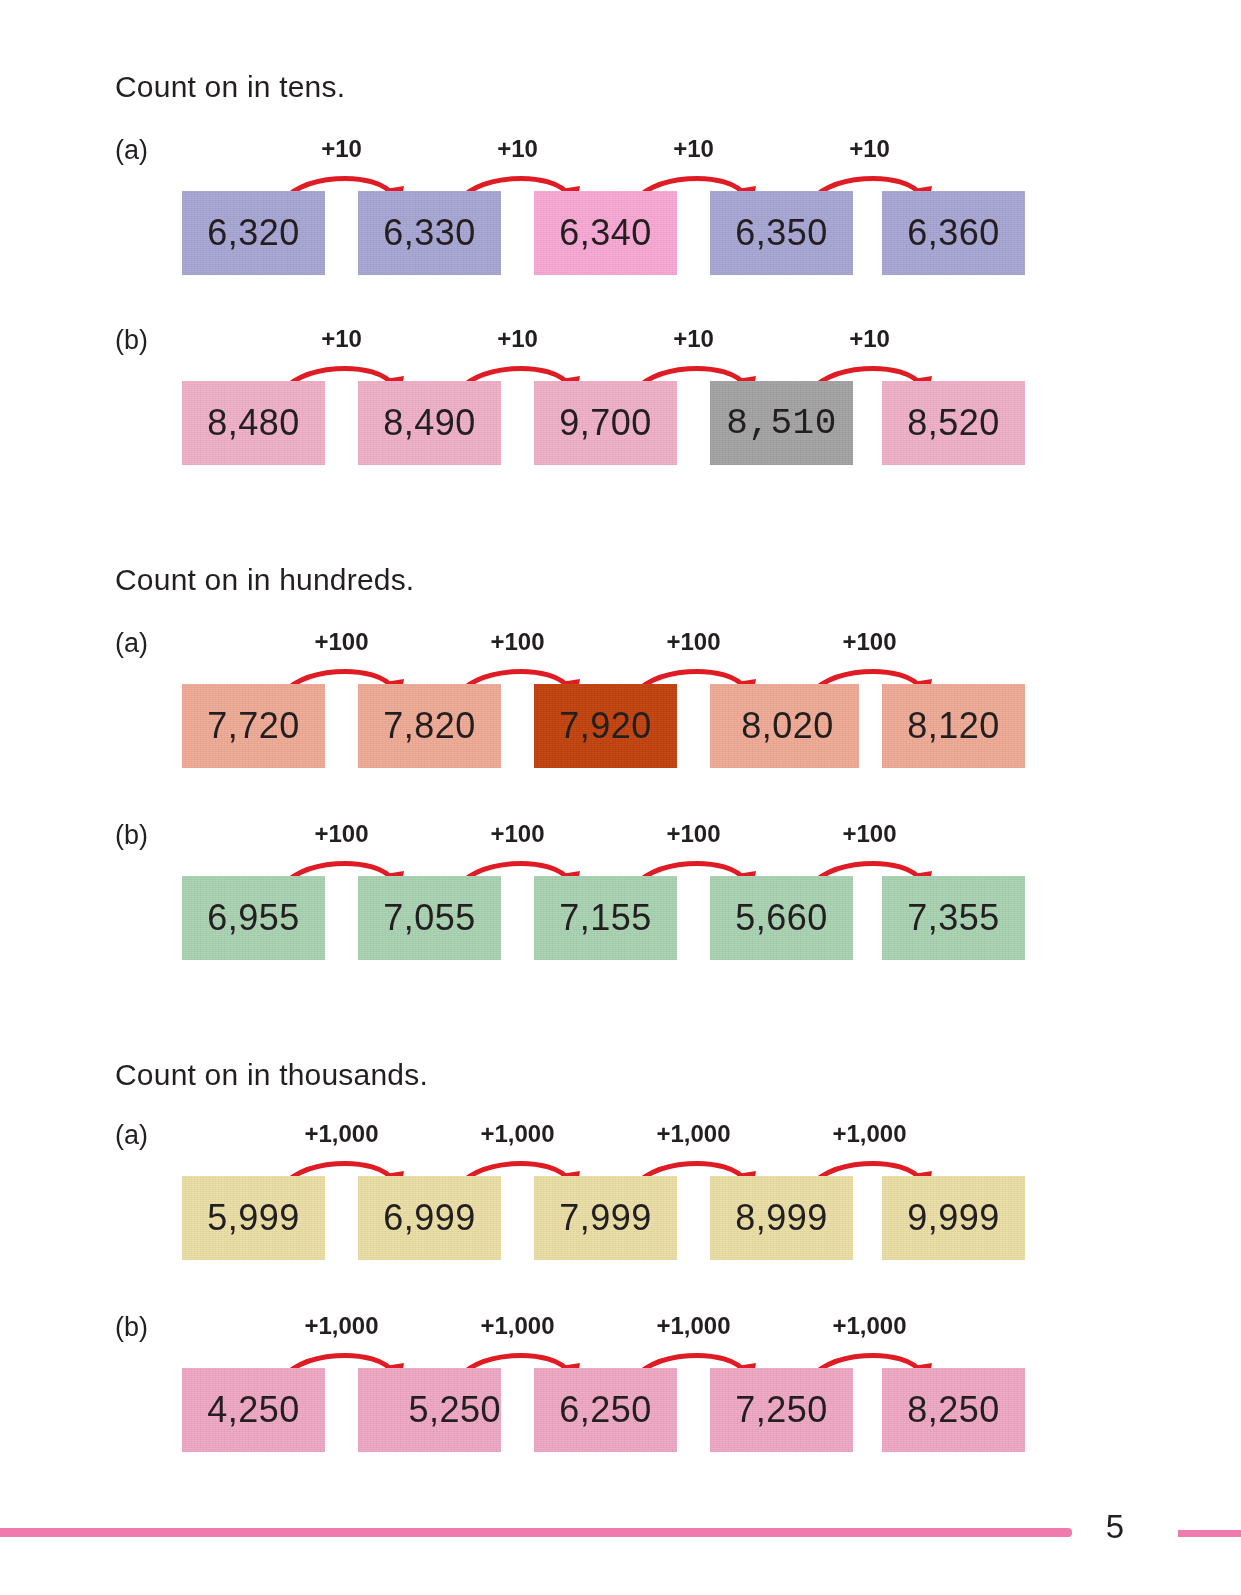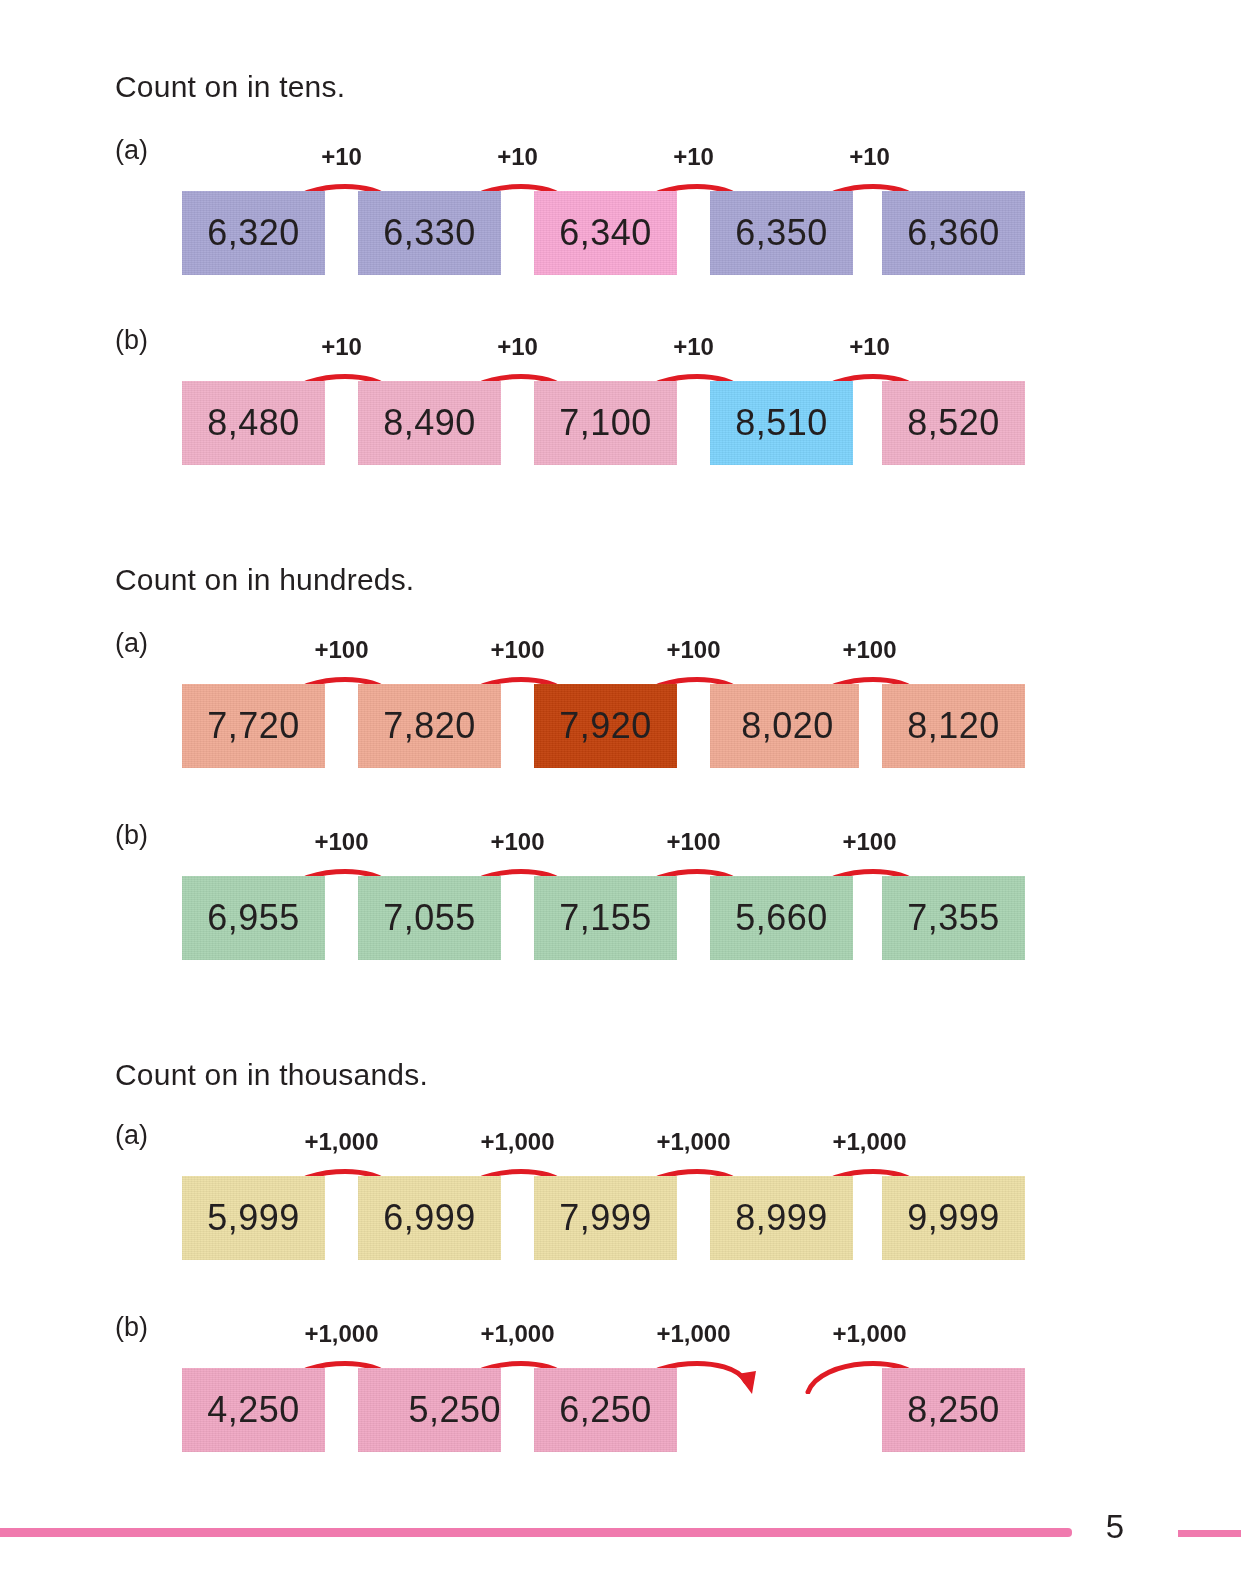--- a/index.html
+++ b/index.html
@@ -89,21 +89,21 @@
 
   .box-0 { left: 0px; }
   .box-1 { left: 176px; }
   .box-2 { left: 352px; }
   .box-3 { left: 528px; }
   .box-4 { left: 700px; }
 
   
   .arrow-group {
     position: absolute;
-    top: 12px;
+    top: 4px;
     width: 135px;
     height: 70px;
   }
   .arrow-0 { left: 92px; }
   .arrow-1 { left: 268px; }
   .arrow-2 { left: 444px; }
   .arrow-3 { left: 620px; }
 
   .arrow-label {
     position: absolute;
@@ -239,23 +239,23 @@
       </svg>
     </div>
     <div class="boxes">
       <div class="num-box box-0" style="background-color: rgb(240, 176, 200);">
           <span>8,480</span>
         </div>
       <div class="num-box box-1" style="background-color: rgb(240, 176, 200);">
           <span>8,490</span>
         </div>
       <div class="num-box box-2" style="background-color: rgb(240, 176, 200);">
-          <span>7,100</span>
-        </div>
-      <div class="num-box box-3" style="background-color: #7dd3fc;">
+          <span>9,700</span>
+        </div>
+      <div class="num-box box-3" style="background-color: #a3a3a3; font-family: Liberation Mono, monospace;">
           <span>8,510</span>
         </div>
       <div class="num-box box-4" style="background-color: rgb(240, 176, 200);">
           <span>8,520</span>
         </div>
     </div>
   </div>
 
   <div class="section-title" style="top:563px;">Count on in hundreds.</div>
 
@@ -440,20 +440,23 @@
     </div>
     <div class="boxes">
       <div class="num-box box-0" style="background-color: rgb(240, 168, 196);">
           <span>4,250</span>
         </div>
       <div class="num-box box-1" style="background-color: rgb(240, 168, 196); justify-content: flex-end;">
           <span>5,250</span>
         </div>
       <div class="num-box box-2" style="background-color: rgb(240, 168, 196);">
           <span>6,250</span>
+        </div>
+      <div class="num-box box-3" style="background-color: rgb(240, 168, 196);">
+          <span>7,250</span>
         </div>
       <div class="num-box box-4" style="background-color: rgb(240, 168, 196);">
           <span>8,250</span>
         </div>
     </div>
   </div>
 
   <div class="footer-rule" style="background-color: rgb(240, 122, 174);"></div>
   <div class="footer-rule-right" style="background-color: rgb(240, 122, 174);"></div>
   <div class="page-number">5</div>

